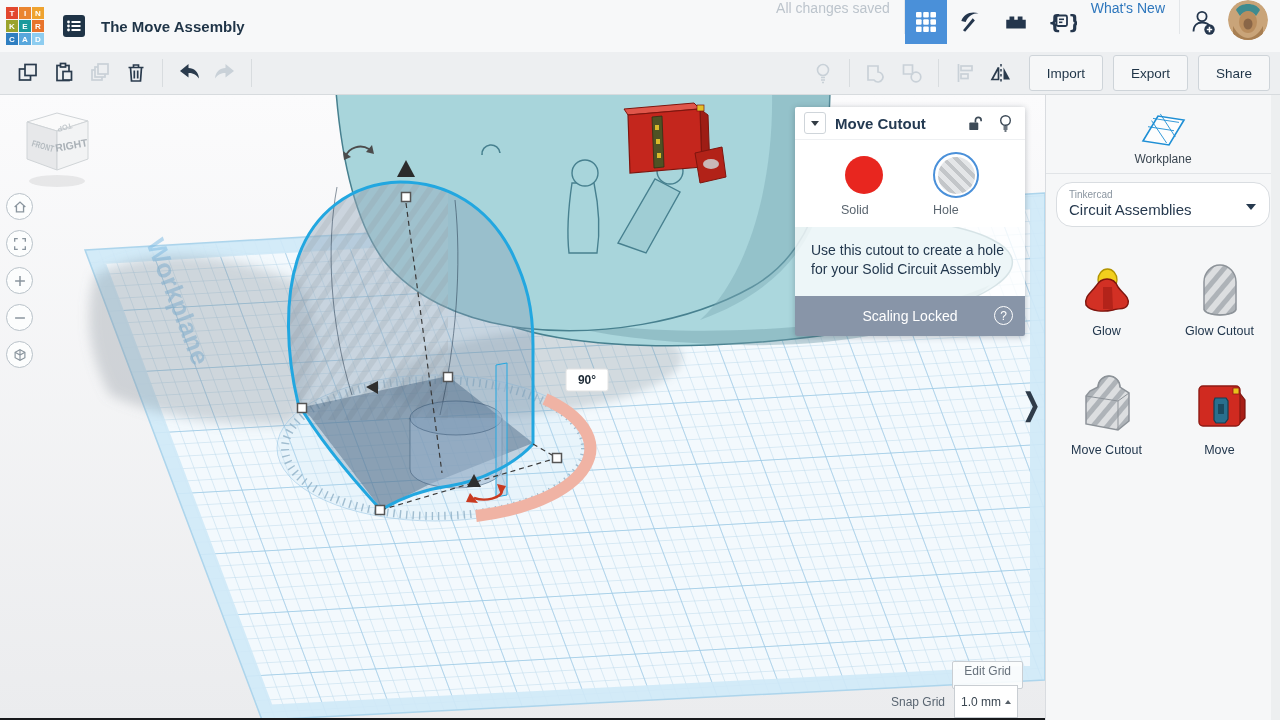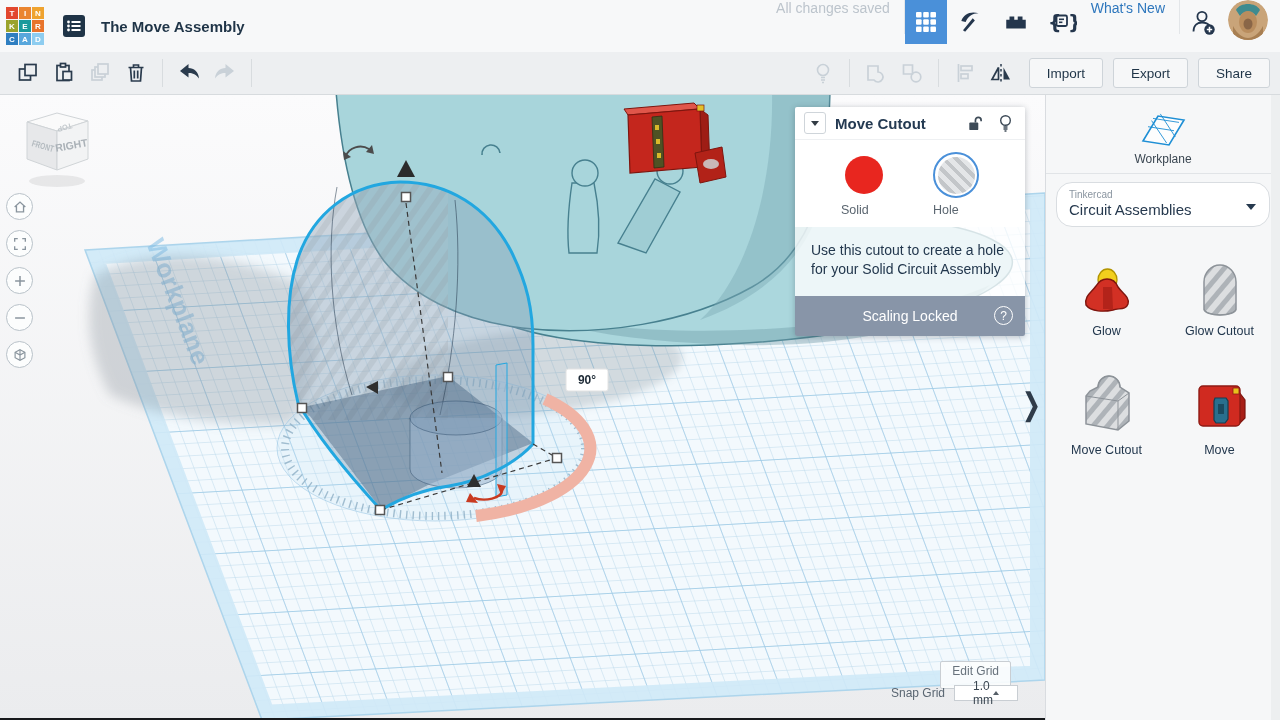--- a/index.html
+++ b/index.html
@@ -21,21 +21,21 @@
   .hdr-icon-btn { width:46px; height:44px; display:flex; align-items:center; justify-content:center; cursor:pointer; }
   .whats-new { color:#2e77bd; font-size:14px; margin:0 14px 0 6px; cursor:pointer; }
   .invite-btn { width:46px; height:44px; display:flex; align-items:center; justify-content:center; cursor:pointer; }
   .avatar { width:40px; height:40px; border-radius:50%; overflow:hidden; margin:0 6px 0 2px; cursor:pointer; }
 
   
   .toolbar { height:43px; background:#edeff1; border-bottom:1px solid #d7dbde; display:flex; align-items:center; padding:0 10px; position:relative; z-index:9; }
   .tb-btn { width:36px; height:34px; display:flex; align-items:center; justify-content:center; cursor:pointer; }
   .tb-sep { width:1px; height:28px; background:#d8dcdf; margin:0 8px; }
   .tb-right { margin-left:auto; display:flex; align-items:center; }
-  .tb-push { height:30px; padding:0 17px; margin-left:10px; border:1px solid #ced4d9; border-radius:3px; background:#f6f7f8; color:#1f3447; font-size:13.5px; display:flex; align-items:center; cursor:pointer; }
+  .tb-push { height:36px; padding:0 17px; margin-left:10px; border:1px solid #ced4d9; border-radius:3px; background:#f6f7f8; color:#1f3447; font-size:13.5px; display:flex; align-items:center; cursor:pointer; }
 
   
   .main { height:625px; display:flex; position:relative; }
   .canvas { position:relative; flex:1; overflow:hidden; background:linear-gradient(180deg,#fbfbfc 0%,#ebecee 100%); }
   .canvas > svg.scene { position:absolute; left:0; top:0; }
   .canvas::after { content:""; position:absolute; left:0; right:0; bottom:0; height:2px; background:#17191c; z-index:8; }
 
   
   .navstack { position:absolute; left:6px; top:98px; z-index:5; }
   .nav-btn { width:27px; height:27px; border-radius:50%; border:1px solid #b9c2c9; background:rgba(252,253,253,.92); display:flex; align-items:center; justify-content:center; margin-bottom:10px; cursor:pointer; }
@@ -54,24 +54,24 @@
   .solid-circle { width:38px; height:38px; border-radius:50%; background:#e8261f; }
   .hole-circle { width:37px; height:37px; border-radius:50%; background:repeating-linear-gradient(45deg,#c3c6c9 0 4px,#e4e6e8 4px 9px); }
   .mat-label { margin-top:5px; font-size:12.5px; color:#5b6670; }
   .insp-desc { background:rgba(255,255,255,.78); padding:14px 16px 16px; font-size:14px; color:#22374d; line-height:1.38; }
   .insp-banner { background:#8895a8; height:40px; position:relative; display:flex; align-items:center; justify-content:center; color:#fff; font-size:14px; }
   .help-circle { position:absolute; right:12px; width:19px; height:19px; border:1.5px solid #fff; border-radius:50%; display:flex; align-items:center; justify-content:center; font-size:12px; cursor:pointer; }
 
   .panel-chevron { position:absolute; right:4px; top:296px; z-index:6; font-size:23px; font-weight:bold; color:#2e3b49; transform:scaleY(1.35); cursor:pointer; font-family:"DejaVu Sans",sans-serif; }
 
   
-  .edit-grid-btn { position:absolute; right:34px; top:566px; z-index:5; border:1px solid #c9ced3; background:rgba(252,253,253,.9); color:#68727c; font-size:12px; padding:2px 11px 10px; border-radius:2px; cursor:pointer; }
+  .edit-grid-btn { position:absolute; right:22px; top:566px; z-index:5; border:1px solid #c9ced3; background:rgba(252,253,253,.9); color:#68727c; font-size:12px; padding:2px 11px 10px; border-radius:2px; cursor:pointer; }
   .snap-row { position:absolute; right:27px; top:590px; z-index:5; display:flex; align-items:center; gap:9px; }
   .snap-label { color:#5a6672; font-size:12px; }
-  .snap-select { width:64px; height:16px; background:#fff; border:1px solid #c9ced3; display:flex; align-items:center; justify-content:space-between; padding:0 18px; font-size:12px; color:#3a4651; cursor:pointer; }
+  .snap-select { width:64px; height:33px; background:#fff; border:1px solid #c9ced3; display:flex; align-items:center; justify-content:space-between; padding:0 6px; font-size:12px; color:#3a4651; cursor:pointer; }
   .caret-up { width:0; height:0; border:3.5px solid transparent; border-bottom:4.5px solid #555e67; margin-bottom:3px; }
 
   
   .sidebar { width:235px; background:#f6f7f8; border-left:1px solid #d9dce0; position:relative; }
   .side-tools { display:flex; padding:11px 0 7px; }
   .side-tool { flex:1; text-align:center; cursor:pointer; }
   .side-tool-icon { height:42px; display:flex; align-items:flex-end; justify-content:center; }
   .side-tool-label { font-size:12px; color:#3a4651; margin-top:4px; }
   .side-div { border-bottom:1px solid #e1e4e7; }
   .lib-select { margin:8px 10px 0; background:#fff; border:1px solid #d9dde1; border-radius:16px; padding:6px 12px 8px; position:relative; cursor:pointer; }

